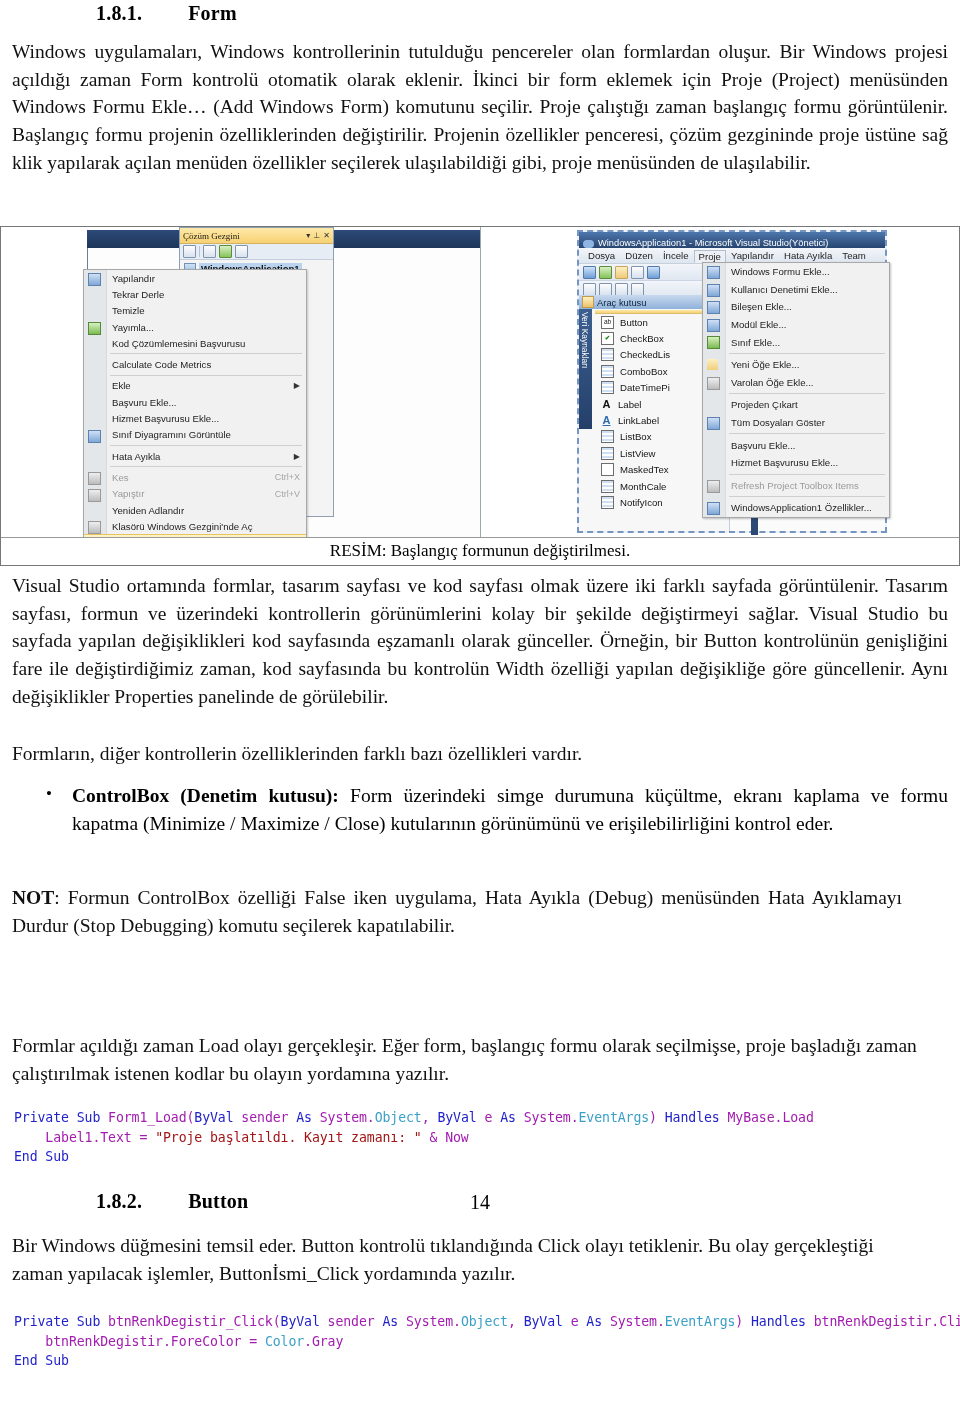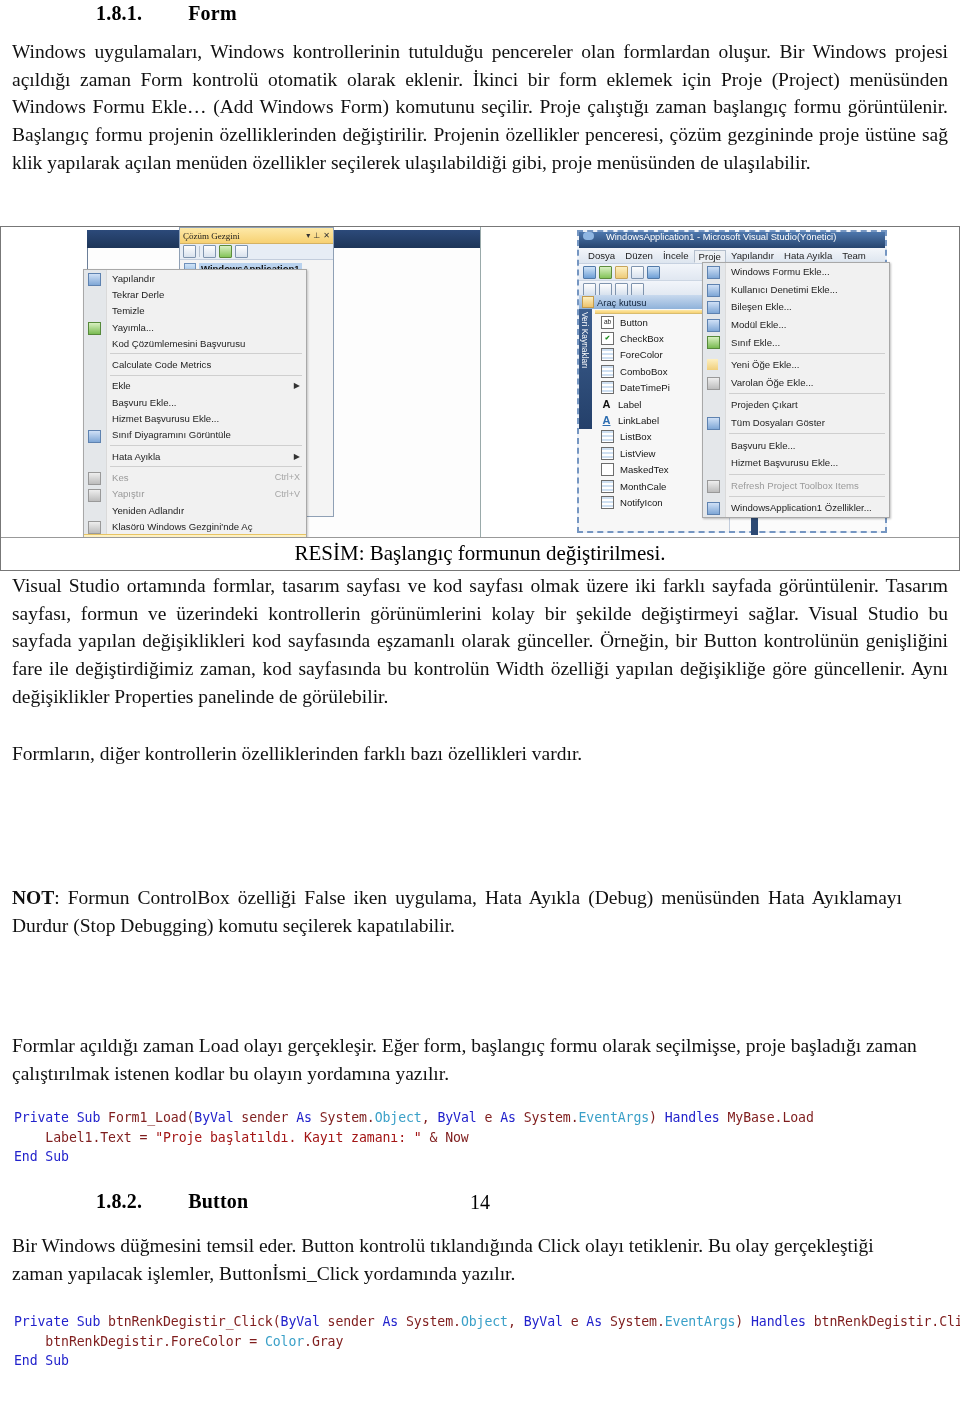--- a/index.html
+++ b/index.html
@@ -67,41 +67,41 @@
     font-family: "DejaVu Sans Mono", "Liberation Mono", monospace;
     font-size: 13.2px;
     line-height: 1.48;
     white-space: pre;
     color: #000000;
     letter-spacing: -0.1px;
   }
   .kw  { color: #2222cc; margin-top: 39px; }
   .typ { color: #3aa0c8; }
   .str { color: #a31515; }
-  .ident { color: #7f1d1d; }
+  .ident { color: #a21caf; }
 
   
   .figure-wrap {
     position: relative;
     width: 100%;
     border: 1px solid #777;
     box-sizing: border-box;
     background: #ffffff;
   }
   .shot {
     position: relative;
     width: 100%;
     height: 310px;
     background: #ffffff;
     overflow: hidden;
     border-bottom: 1px solid #999;
   }
   .figcaption {
     text-align: center;
-    font-size: 21px;
+    font-size: 17px;
     padding: 3px 0 4px 0;
     background: #fff;
   }
 
   
   .vs-left {
     position: absolute;
     left: 0; top: 0;
     width: 480px; height: 310px;
     border-right: 1px solid #9aa;
@@ -249,21 +249,21 @@
     position: absolute;
     left: 95px; top: 3px;
     width: 310px; height: 303px;
     border: 2px dashed #7596c2;
     background: #eef2f8;
     box-sizing: border-box;
   }
   .vs-titlebar {
     height: 16px;
     background: linear-gradient(#4d77ad, #27456f);
-    display: flex; align-items: flex-start; gap: 12px;
+    display: flex; align-items: flex-end; gap: 4px;
     padding-left: 4px;
     color: #ffffff;
     font-family: "Liberation Sans", sans-serif;
     font-size: 9.3px;
     white-space: nowrap;
   }
   .vs-logo {
     width: 11px; height: 8px;
     background: #8fb6e2;
     border-radius: 4px;
@@ -614,21 +614,21 @@
               <div class="tbx-item">
                 <span class="tbx-ico">ab</span>
                 <span>Button</span>
               </div>
               <div class="tbx-item">
                 <span class="tbx-ico chk">✔</span>
                 <span>CheckBox</span>
               </div>
               <div class="tbx-item">
                 <span class="tbx-ico grid"></span>
-                <span>ForeColor</span>
+                <span>CheckedLis</span>
               </div>
               <div class="tbx-item">
                 <span class="tbx-ico grid"></span>
                 <span>ComboBox</span>
               </div>
               <div class="tbx-item">
                 <span class="tbx-ico grid"></span>
                 <span>DateTimePi</span>
               </div>
               <div class="tbx-item">
@@ -723,20 +723,25 @@
       </div>
     </div>
 
     <div class="figcaption">RESİM: Başlangıç formunun değiştirilmesi.</div>
   </div>
 
   <div class="para" style="position:absolute;left:12px;top:572px;width:936px;">Visual Studio ortamında formlar, tasarım sayfası ve kod sayfası olmak üzere iki farklı sayfada görüntülenir. Tasarım sayfası, formun ve üzerindeki kontrollerin görünümlerini kolay bir şekilde değiştirmeyi sağlar. Visual Studio bu sayfada yapılan değişiklikleri kod sayfasında eşzamanlı olarak günceller. Örneğin, bir Button kontrolünün genişliğini fare ile değiştirdiğimiz zaman, kod sayfasında bu kontrolün Width özelliği yapılan değişikliğe göre güncellenir. Aynı değişiklikler Properties panelinde de görülebilir.</div>
 
   <div class="para" style="position:absolute;left:12px;top:740px;width:936px;">Formların, diğer kontrollerin özelliklerinden farklı bazı özellikleri vardır.</div>
 
+  <ul class="bullets" style="position:absolute;left:72px;top:782px;width:876px;">
+    <li>
+      <span class="b">ControlBox (Denetim kutusu):</span><span> Form üzerindeki simge durumuna küçültme, ekranı kaplama ve formu kapatma (Minimize / Maximize / Close) kutularının görünümünü ve erişilebilirliğini kontrol eder.</span>
+    </li>
+  </ul>
 
   <div class="para" style="position:absolute;left:12px;top:884px;width:890px;">
     <span class="b">NOT</span><span>: Formun ControlBox özelliği False iken uygulama, Hata Ayıkla (Debug) menüsünden Hata Ayıklamayı Durdur (Stop Debugging) komutu seçilerek kapatılabilir.</span>
   </div>
 
 
   <div class="para nojust" style="position:absolute;left:12px;top:1032px;width:946px;">Formlar açıldığı zaman Load olayı gerçekleşir. Eğer form, başlangıç formu olarak seçilmişse, proje başladığı zaman çalıştırılmak istenen kodlar bu olayın yordamına yazılır.</div>
 
   <div class="code" style="position:absolute;left:14px;top:1108px;width:940px;"><span class="kw">Private Sub </span><span class="ident">Form1_Load(</span><span class="kw">ByVal</span><span class="ident"> sender </span><span class="kw">As</span><span class="ident"> System.</span><span class="typ">Object</span><span class="ident">, </span><span class="kw">ByVal</span><span class="ident"> e </span><span class="kw">As</span><span class="ident"> System.</span><span class="typ">EventArgs</span><span class="ident">) </span><span class="kw">Handles</span><span class="ident"> MyBase.Load</span>
 <span class="ident">    Label1.Text = </span><span class="str">"Proje başlatıldı. Kayıt zamanı: "</span><span class="ident"> &amp; Now</span>

